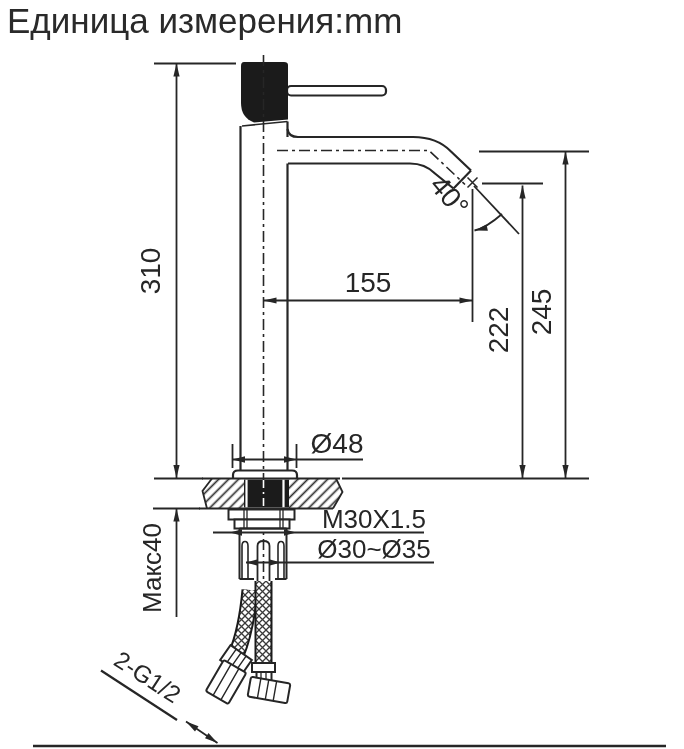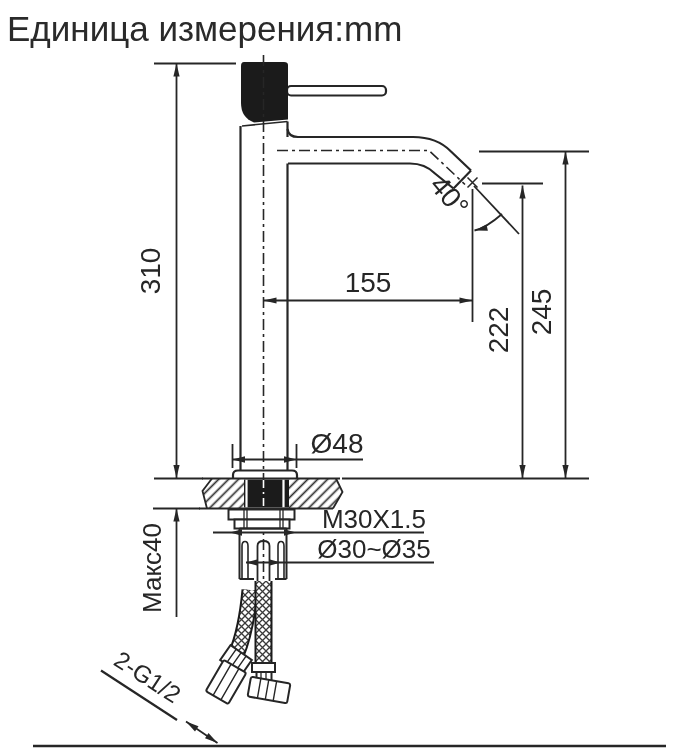--- a/index.html
+++ b/index.html
@@ -1,18 +1,18 @@
 <!DOCTYPE html>
 <html><head>
 <meta charset="utf-8">
 <style>
   html,body{margin:0;padding:0;background:#ffffff;}
   .page{position:relative;width:684px;height:749px;background:#ffffff;overflow:hidden;
         font-family:"Liberation Sans","DejaVu Sans",sans-serif;}
-  .title{position:absolute;left:7px;top:9px;font-size:35px;color:#2a2a2a;
+  .title{position:absolute;left:7px;top:1px;font-size:35px;color:#2a2a2a;
          letter-spacing:0px;white-space:nowrap;}
   svg{position:absolute;left:0;top:0;}
   svg text{fill:#262626;font-family:"Liberation Sans","DejaVu Sans",sans-serif;}
   .dimtxt{font-size:28px;}
   .dimtxt2{font-size:26px;}
   .hosetxt{font-size:24px;}
 </style>
 </head>
 <body>
 

